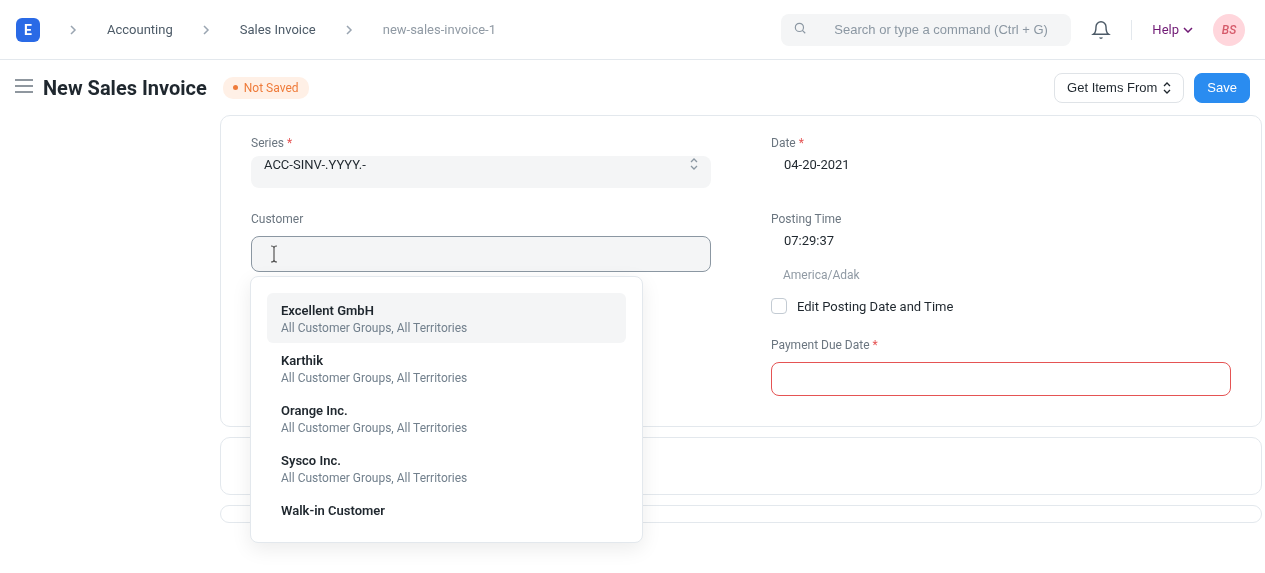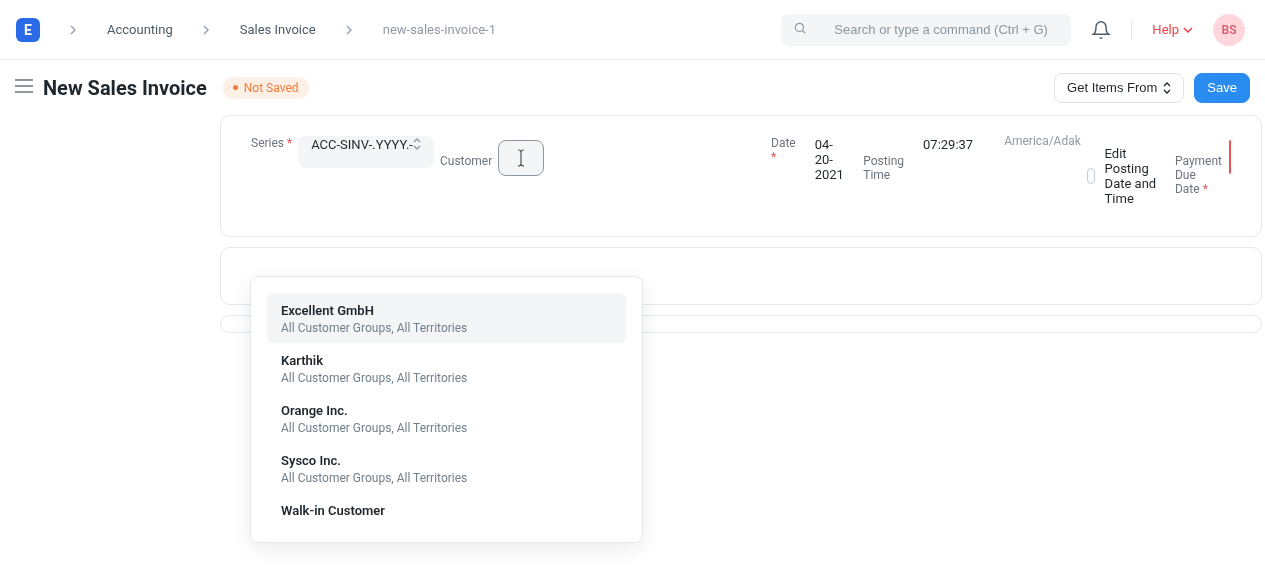--- a/index.html
+++ b/index.html
@@ -44,27 +44,27 @@
       display:flex; align-items:center;
       padding: 0 12px;
       color: #8b97a2;
       gap:27px;
     }
     .searchbox input { border:none; background:transparent; outline:none; flex:1; font-size:13px; color:#4c5a67; }
     .searchbox input::placeholder { color:#8b97a2; }
     .bell { width:20px; height:20px; color:#4c5a67; position:relative; }
     .bell svg { width:20px; height:20px; }
     .divider { width:1px; height:20px; background:#e3e8ed; }
-    .help { display:flex; align-items:center; gap:4px; color:#ef4444; }
+    .help { display:flex; align-items:center; gap:4px; color:#701a75; }
     .help svg{ width:10px; height:6px; }
     .avatar {
       width:32px; height:32px; border-radius:50%;
       background:#ffd6dc; color:#d55a6a;
       display:flex; align-items:center; justify-content:center;
-      font-size:12px; font-weight:500;
+      font-size:12px; font-weight:500;font-style:italic;
     }
     
     .toolbar {
       height: 55px;
       display:flex; align-items:center;
       padding: 0 15px;
     }
     .menu-btn { color:#6b7680; margin-right:10px; }
     .menu-btn svg{ width:18px; height:14px; }
     .page-title { font-size:20px; font-weight:700; }
@@ -92,21 +92,21 @@
     .card {
       margin-left:213px;
       width:1042px;
       border:1px solid #e3e8ed;
       border-radius:10px;
       padding:20px 30px 30px;
       display:flex;
       gap:60px;
       position:relative;
     }
-    .col { flex:1; display:flex; flex-direction:row; gap:6px; position:relative; }
+    .col { flex:1; display:flex; flex-direction:column; gap:6px; position:relative; }
     .label { font-size:12px; color:#6b7680; margin-top:0; }
     .label .req { color:#e55353; }
     .input-like {
       height:32px;
       border:1px solid transparent;
       border-radius:8px;
       padding:0 12px;
       display:flex; align-items:flex-start;
       font-size:13px;
     }

